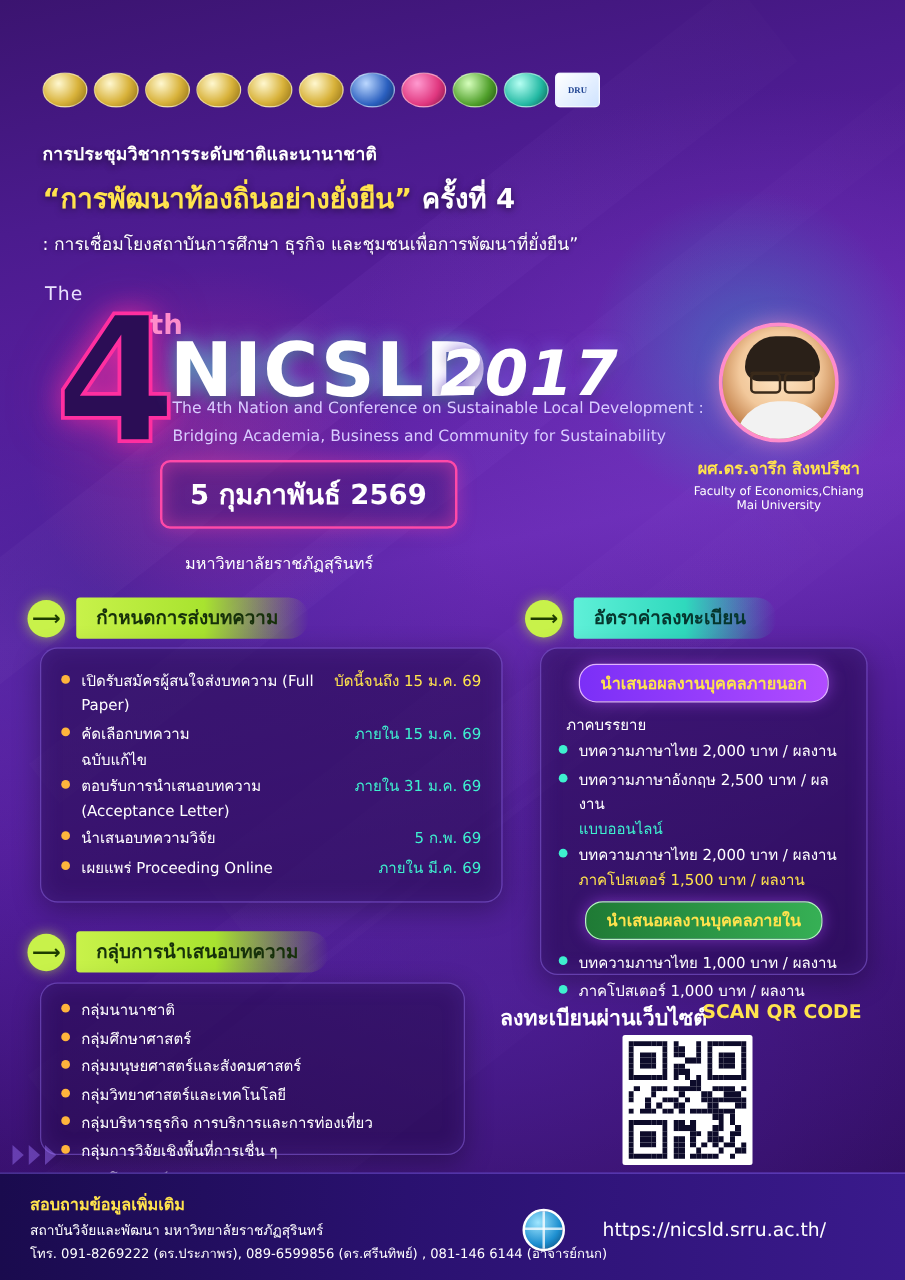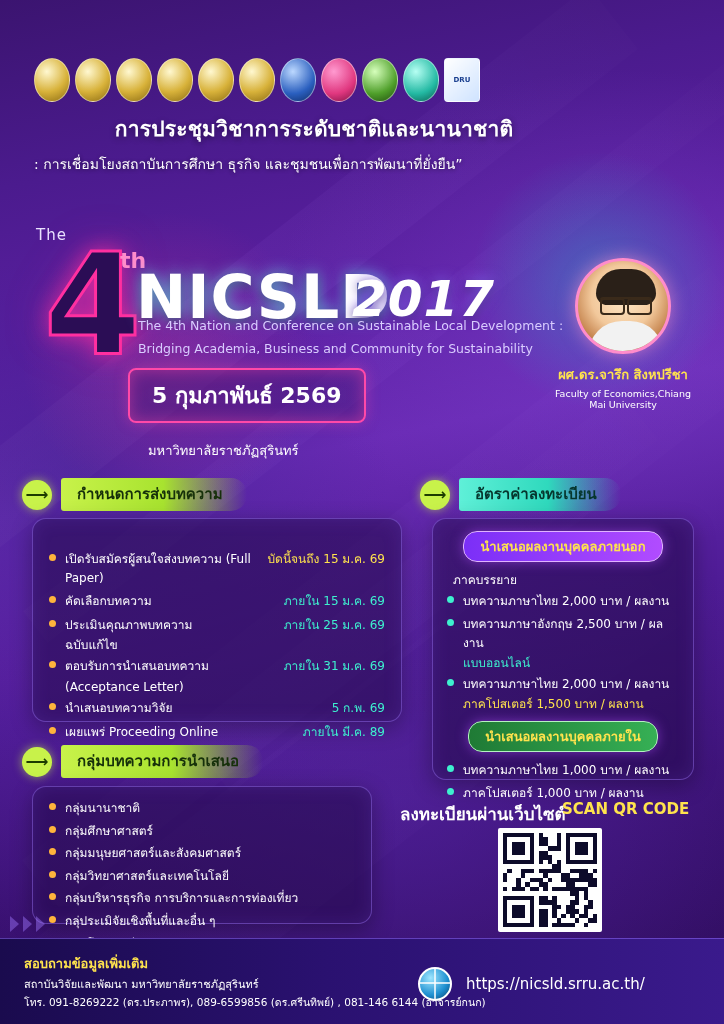--- a/index.html
+++ b/index.html
@@ -42,40 +42,40 @@
     background: radial-gradient(circle, rgba(255,60,140,0.22), rgba(255,60,140,0) 70%);
     left: 20px; top: 210px; pointer-events: none;
   }
 
   
   .logos {
     position: absolute; top: 58px; left: 34px;
     display: flex; align-items: center; gap: 5px;
   }
   .logo {
-    width: 36px; height: 44px; border-radius: 50%;
+    width: 36px; height: 28px; border-radius: 50%;
     background: radial-gradient(circle at 35% 30%, #fff8d0, #d8b23a 55%, #8a6a12 100%);
     border: 1px solid rgba(255,255,255,.45);
     display: flex; align-items: center; justify-content: center;
     font-size: 7px; color: #3a2a00; text-align: right; line-height: 1;
     overflow: hidden;
+    font-family: Liberation Serif, serif;
   }
   .logo.sq { border-radius: 4px; background: linear-gradient(135deg,#ffffff,#d9d9d9); color:#333; }
   .logo.pink { background: radial-gradient(circle at 35% 30%, #ff9ad0, #e0377f 60%, #7a1144 100%); color:#fff; }
   .logo.teal { background: radial-gradient(circle at 35% 30%, #b6fff3, #23b9a3 60%, #0b5a4e 100%); color:#fff; }
   .logo.blue { background: radial-gradient(circle at 35% 30%, #bcd8ff, #2a5fbf 60%, #102c63 100%); color:#fff; }
   .logo.green{ background: radial-gradient(circle at 35% 30%, #d6ffbc, #4f9f2a 60%, #1f4a0f 100%); color:#fff; }
   .logo.ltblue{ background: linear-gradient(135deg,#ffffff,#cfe3ff); color:#1a3f8f; font-weight:bold; }
 
   
   .head-block { position: absolute; top: 112px; left: 34px; width: 560px; }
   .h-line1 {
-    color: #ffffff; font-size: 21px; font-weight: bold; letter-spacing: .2px;
+    color: #ffffff; font-size: 14px; font-weight: bold; letter-spacing: .2px;
     text-shadow: 0 2px 6px rgba(0,0,0,.45);
-    text-align: center;
   }
   .h-line2 {
     margin-top: 7px; font-size: 22px; font-weight: bold;
     color: #ffe34d; text-shadow: 0 2px 6px rgba(0,0,0,.5);
   }
   .h-line2 .white { color: #ffffff; }
   .h-line3 {
     margin-top: 8px; color: #ffffff; font-size: 14px;
     text-shadow: 0 1px 4px rgba(0,0,0,.45);
   }
@@ -232,21 +232,21 @@
     border: 2px solid #ffffff;
   }
   .globe:before {
     content:""; position:absolute; left: 14px; top: 0; width: 2px; height: 30px;
     background: rgba(255,255,255,.75);
   }
   .globe:after {
     content:""; position:absolute; left: 0; top: 13px; width: 30px; height: 2px;
     background: rgba(255,255,255,.75);
   }
-  .f-url { position: absolute; left: 466px; top: 36px; color: #ffffff; font-size: 15px; }
+  .f-url { position: absolute; left: 482px; top: 36px; color: #ffffff; font-size: 15px; }
 
   
   .chev { position: absolute; left: 10px; bottom: 92px; display: flex; gap: 4px; opacity: .55; }
   .chev span { width: 0; height: 0; border-left: 9px solid rgba(160,120,255,.8); border-top: 8px solid transparent; border-bottom: 8px solid transparent; }
 </style>
 </head>
 <body>
 
 <div class="poster">
 
@@ -267,20 +267,24 @@
     <div class="logo"></div>
     <div class="logo blue"></div>
     <div class="logo pink"></div>
     <div class="logo green"></div>
     <div class="logo teal"></div>
     <div class="logo ltblue sq">DRU</div>
   </div>
 
   <div class="head-block">
     <div class="h-line1">การประชุมวิชาการระดับชาติและนานาชาติ</div>
+    <div class="h-line2">
+      <span>“การพัฒนาท้องถิ่นอย่างยั่งยืน”</span>
+      <span class="white">ครั้งที่ 4</span>
+    </div>
     <div class="h-line3">: การเชื่อมโยงสถาบันการศึกษา ธุรกิจ และชุมชนเพื่อการพัฒนาที่ยั่งยืน”</div>
   </div>
 
   <div class="the">The</div>
   <div class="big4">4</div>
   <div class="th-sup">th</div>
   <div class="nicsld">NICSLD</div>
   <div class="year2026">2017</div>
   <div class="eng1">The 4th Nation and Conference on Sustainable Local Development :</div>
   <div class="eng2">Bridging Academia, Business and Community for Sustainability</div>
@@ -296,52 +300,47 @@
     </div>
     <div class="sp-name">ผศ.ดร.จารึก สิงหปรีชา</div>
     <div class="sp-aff">Faculty of Economics,Chiang Mai University</div>
   </div>
 
   <div class="sec-head" style="left:22px; top:478px;">
     <div class="arrow-circ">⟶</div>
     <div class="pill">กำหนดการส่งบทความ</div>
   </div>
 
-  <div class="panel" style="left:32px; top:518px; width:370px; height:204px; padding:28px 16px;">
+  <div class="panel" style="left:32px; top:518px; width:370px; height:204px; padding:14px 16px;">
     <div class="row">
       <span class="dot"></span>
       <span class="rtxt">เปิดรับสมัครผู้สนใจส่งบทความ (Full Paper)</span>
       <span class="rdate yellow">บัดนี้จนถึง 15 ม.ค. 69</span>
     </div>
     <div class="row">
       <span class="dot"></span>
       <span class="rtxt">คัดเลือกบทความ</span>
       <span class="rdate">ภายใน 15 ม.ค. 69</span>
     </div>
-    <div class="row">
-      <span class="dot"></span>
-      <span class="rtxt">ประเมินคุณภาพบทความ</span>
-      <span class="rdate">ภายใน 25 ม.ค. 69</span>
-    </div>
     <div class="sub">ฉบับแก้ไข</div>
     <div class="row">
       <span class="dot"></span>
       <span class="rtxt">ตอบรับการนำเสนอบทความ</span>
       <span class="rdate">ภายใน 31 ม.ค. 69</span>
     </div>
     <div class="sub">(Acceptance Letter)</div>
     <div class="row">
       <span class="dot"></span>
       <span class="rtxt">นำเสนอบทความวิจัย</span>
       <span class="rdate">5 ก.พ. 69</span>
     </div>
     <div class="row">
       <span class="dot"></span>
       <span class="rtxt">เผยแพร่ Proceeding Online</span>
-      <span class="rdate">ภายใน มี.ค. 89</span>
+      <span class="rdate">ภายใน มี.ค. 69</span>
     </div>
   </div>
 
   <div class="sec-head" style="left:420px; top:478px;">
     <div class="arrow-circ">⟶</div>
     <div class="pill teal">อัตราค่าลงทะเบียน</div>
   </div>
 
   <div class="panel" style="left:432px; top:518px; width:262px; height:262px; padding:12px 14px;">
     <div style="text-align:center;">
@@ -371,21 +370,21 @@
       <span class="amount">บทความภาษาไทย 1,000 บาท / ผลงาน</span>
     </div>
     <div class="row">
       <span class="dot teal"></span>
       <span class="amount">ภาคโปสเตอร์ 1,000 บาท / ผลงาน</span>
     </div>
   </div>
 
   <div class="sec-head" style="left:22px; top:745px;">
     <div class="arrow-circ">⟶</div>
-    <div class="pill">กลุ่มบทความการนำเสนอ</div>
+    <div class="pill">กลุ่บการนำเสนอบทความ</div>
   </div>
 
   <div class="panel" style="left:32px; top:786px; width:340px; height:138px; padding:10px 16px;">
     <div class="row">
       <span class="dot"></span>
       <span class="rtxt">กลุ่มนานาชาติ</span>
     </div>
     <div class="row">
       <span class="dot"></span>
       <span class="rtxt">กลุ่มศึกษาศาสตร์</span>
@@ -397,21 +396,21 @@
     <div class="row">
       <span class="dot"></span>
       <span class="rtxt">กลุ่มวิทยาศาสตร์และเทคโนโลยี</span>
     </div>
     <div class="row">
       <span class="dot"></span>
       <span class="rtxt">กลุ่มบริหารธุรกิจ การบริการและการท่องเที่ยว</span>
     </div>
     <div class="row">
       <span class="dot"></span>
-      <span class="rtxt">กลุ่ประเมิจัยเชิงพื้นที่และอื่น ๆ</span>
+      <span class="rtxt">กลุ่มการวิจัยเชิงพื้นที่การเชื่น ๆ</span>
     </div>
     <div class="row">
       <span class="dot"></span>
       <span class="rtxt">กลุ่มโปสเตอร์</span>
     </div>
   </div>
 
   <div class="reg-title">ลงทะเบียนผ่านเว็บไซต์</div>
   <div class="scan-title">SCAN QR CODE</div>
   <div class="qr-wrap">

